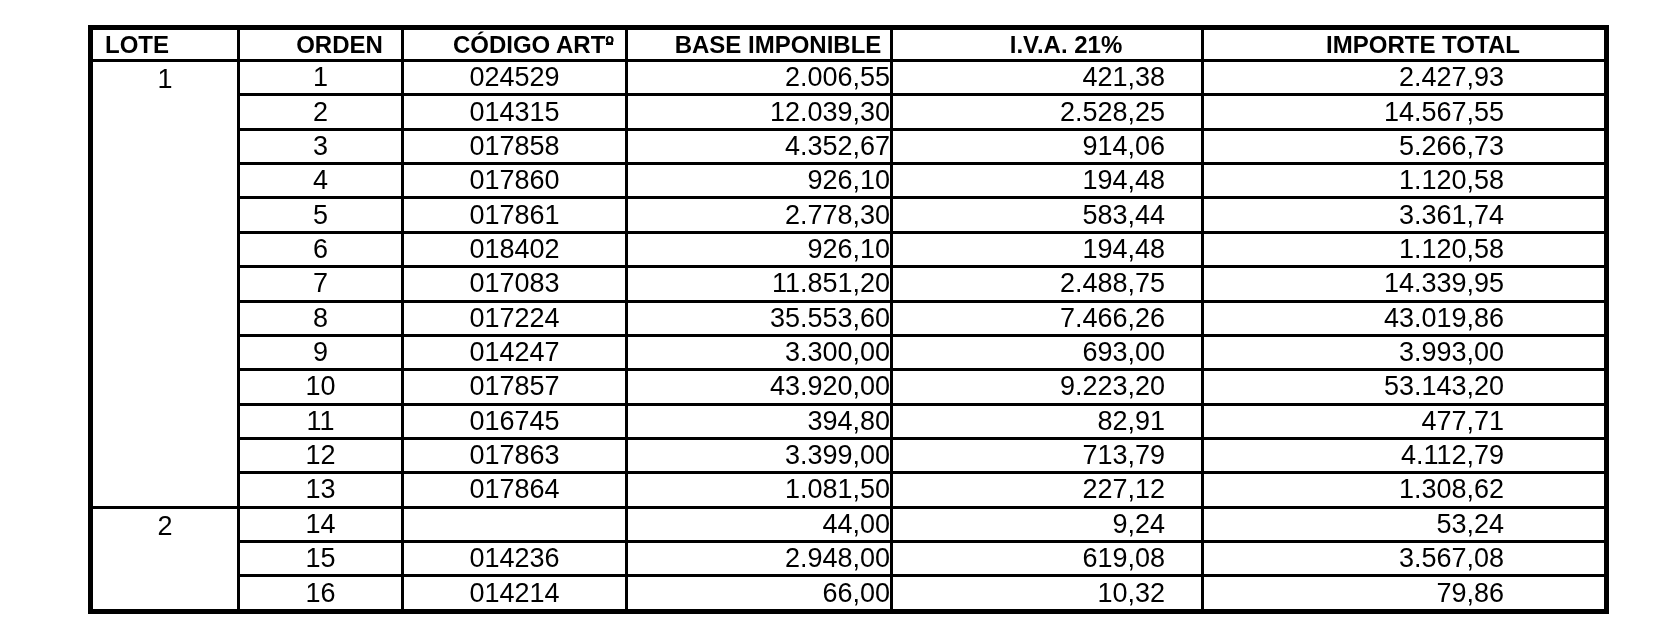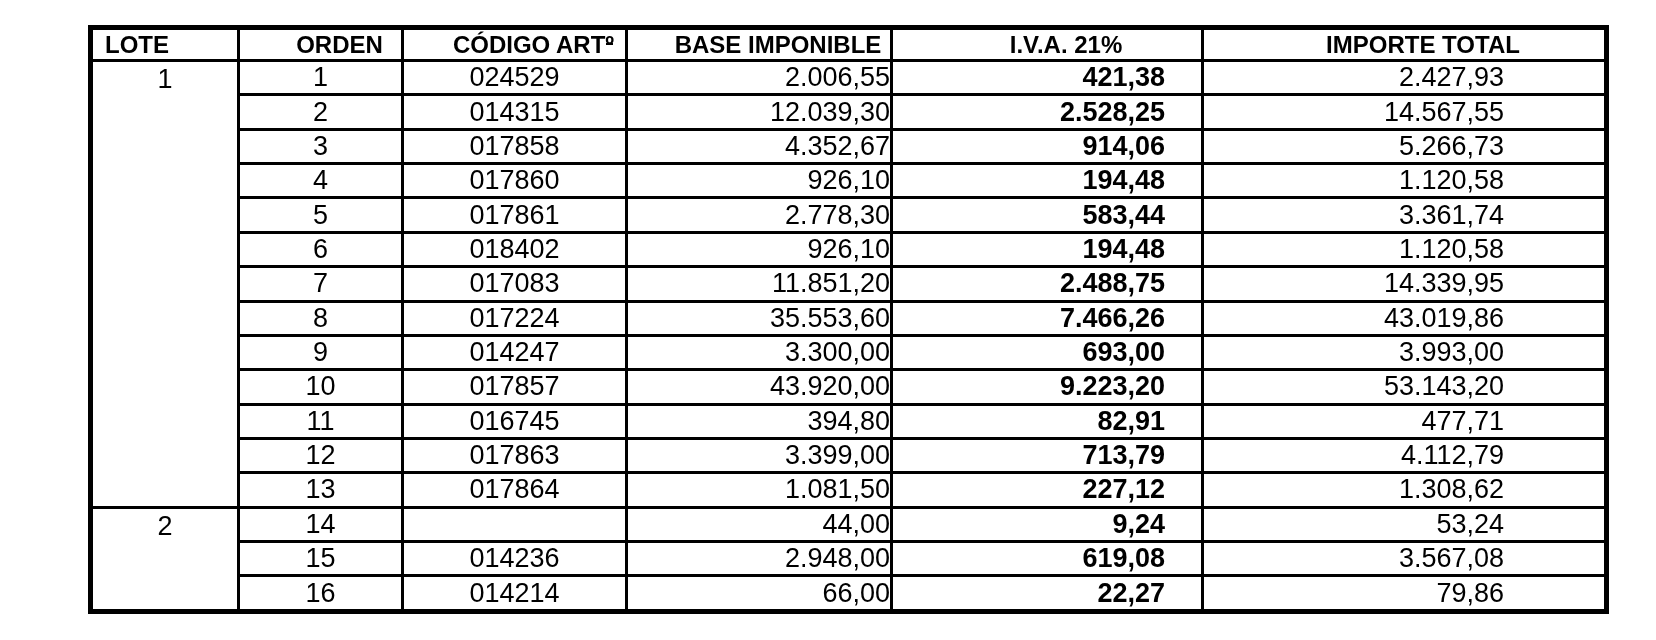--- a/index.html
+++ b/index.html
@@ -44,21 +44,21 @@
     padding-left: 12px;
   }
   td { font-size: 27px; }
   td.c-lote {
     text-align: center;
     vertical-align: top;
     line-height: 34px;
   }
   td.c-orden, td.c-codigo { text-align: center; }
   td.c-base   { text-align: right; }
-  td.c-iva    { text-align: right; padding-right: 36px; font-weight: bold; }
+  td.c-iva    { text-align: right; padding-right: 36px; }
   td.c-importe{ text-align: right; padding-right: 100px; margin-left: 31px; }
   .ordinal {
     position: relative;
     display: inline-block;
   }
   .ordinal::after {
     content: "";
     position: absolute;
     left: 1px;
     right: 1px;
@@ -194,17 +194,17 @@
       <td class="c-orden">15</td>
       <td class="c-codigo">014236</td>
       <td class="c-base">2.948,00</td>
       <td class="c-iva">619,08</td>
       <td class="c-importe">3.567,08</td>
     </tr>
     <tr>
       <td class="c-orden">16</td>
       <td class="c-codigo">014214</td>
       <td class="c-base">66,00</td>
-      <td class="c-iva">22,27</td>
+      <td class="c-iva">10,32</td>
       <td class="c-importe">79,86</td>
     </tr>
   </tbody>
 </table>
 
 </body></html>

